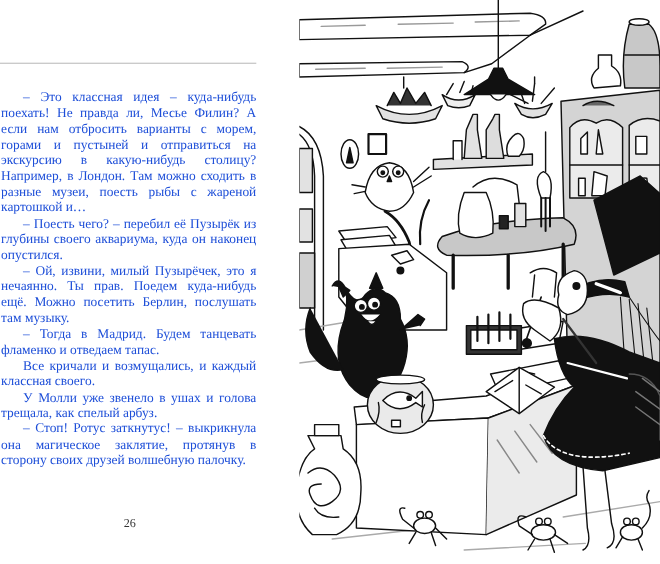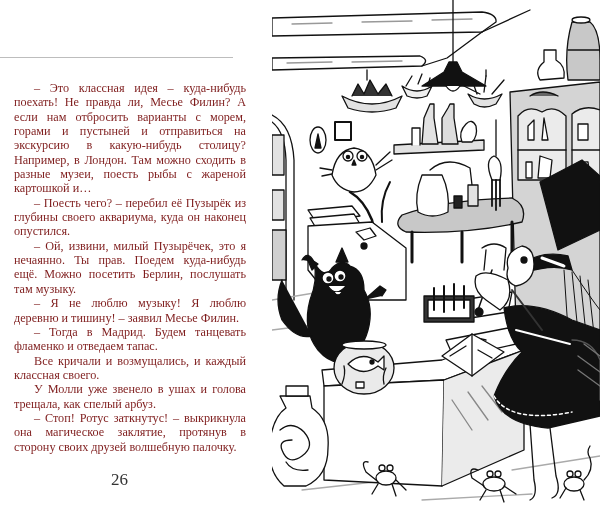--- a/index.html
+++ b/index.html
@@ -12,47 +12,46 @@
   .page-left { position: relative; width: 272px; height: 513px; background: #fff; }
   .running-head {
     position: absolute; left: 0; top: 31px; width: 232px; text-align: center;
     font-family: "DejaVu Sans", sans-serif; font-size: 10.5px; letter-spacing: 0.2px;
     color: #222; font-style: italic;
   }
   .head-rule {
     position: absolute; left: 0; top: 57px; width: 233px; height: 1px; background: #bdbdbd;
   }
   .body-text {
-    position: absolute; left: 14px; top: 81px; width: 232px;
+    position: absolute; left: 1px; top: 81px; width: 232px;
     font-family: "Liberation Serif", serif; font-size: 12.2px; line-height: 14.35px;
-    color: #7f1d1d; text-align: justify;
+    color: #1d4ed8; text-align: justify;
   }
   .body-text p { text-indent: 20px; margin: 0; hyphens: manual; }
   .page-number {
-    position: absolute; left: 108px; top: 470px; width: 20px; text-align: right;
-    font-family: "Liberation Serif", serif; font-size: 17px; color: #333;
+    position: absolute; left: 108px; top: 470px; width: 20px; text-align: center;
+    font-family: "Liberation Serif", serif; font-size: 11px; color: #333;
   }
 
   
   .page-right { position: relative; width: 328px; height: 513px; background: #fff; overflow: hidden; }
   .illustration { position: absolute; left: 0; top: 0; width: 328px; height: 513px; }
 </style>
 </head>
 <body>
 
 <div class="spread">
 
   <div class="page-left">
     <div class="head-rule"></div>
 
     <div class="body-text">
       <p>– Это классная идея – куда-нибудь поехать! Не правда ли, Месье Филин? А если нам отбросить варианты с морем, горами и пустыней и отправиться на экскурсию в какую-нибудь столицу? Например, в Лондон. Там можно сходить в разные музеи, поесть рыбы с жареной картошкой и…</p>
       <p>– Поесть чего? – перебил её Пузырёк из глубины своего аквариума, куда он наконец опустился.</p>
       <p>– Ой, извини, милый Пузырёчек, это я нечаянно. Ты прав. Поедем куда-нибудь ещё. Можно посетить Берлин, послушать там музыку.</p>
-      <p>– Я не люблю музыку! Я люблю деревню и тишину! – заявил Месье Филин.</p>
       <p>– Тогда в Мадрид. Будем танцевать фламенко и отведаем тапас.</p>
       <p>Все кричали и возмущались, и каждый классная своего.</p>
       <p>У Молли уже звенело в ушах и голова трещала, как спелый арбуз.</p>
       <p>– Стоп! Ротус заткнутус! – выкрикнула она магическое заклятие, протянув в сторону своих друзей волшебную палочку.</p>
     </div>
 
     <div class="page-number">26</div>
   </div>
 
   <div class="page-right">

